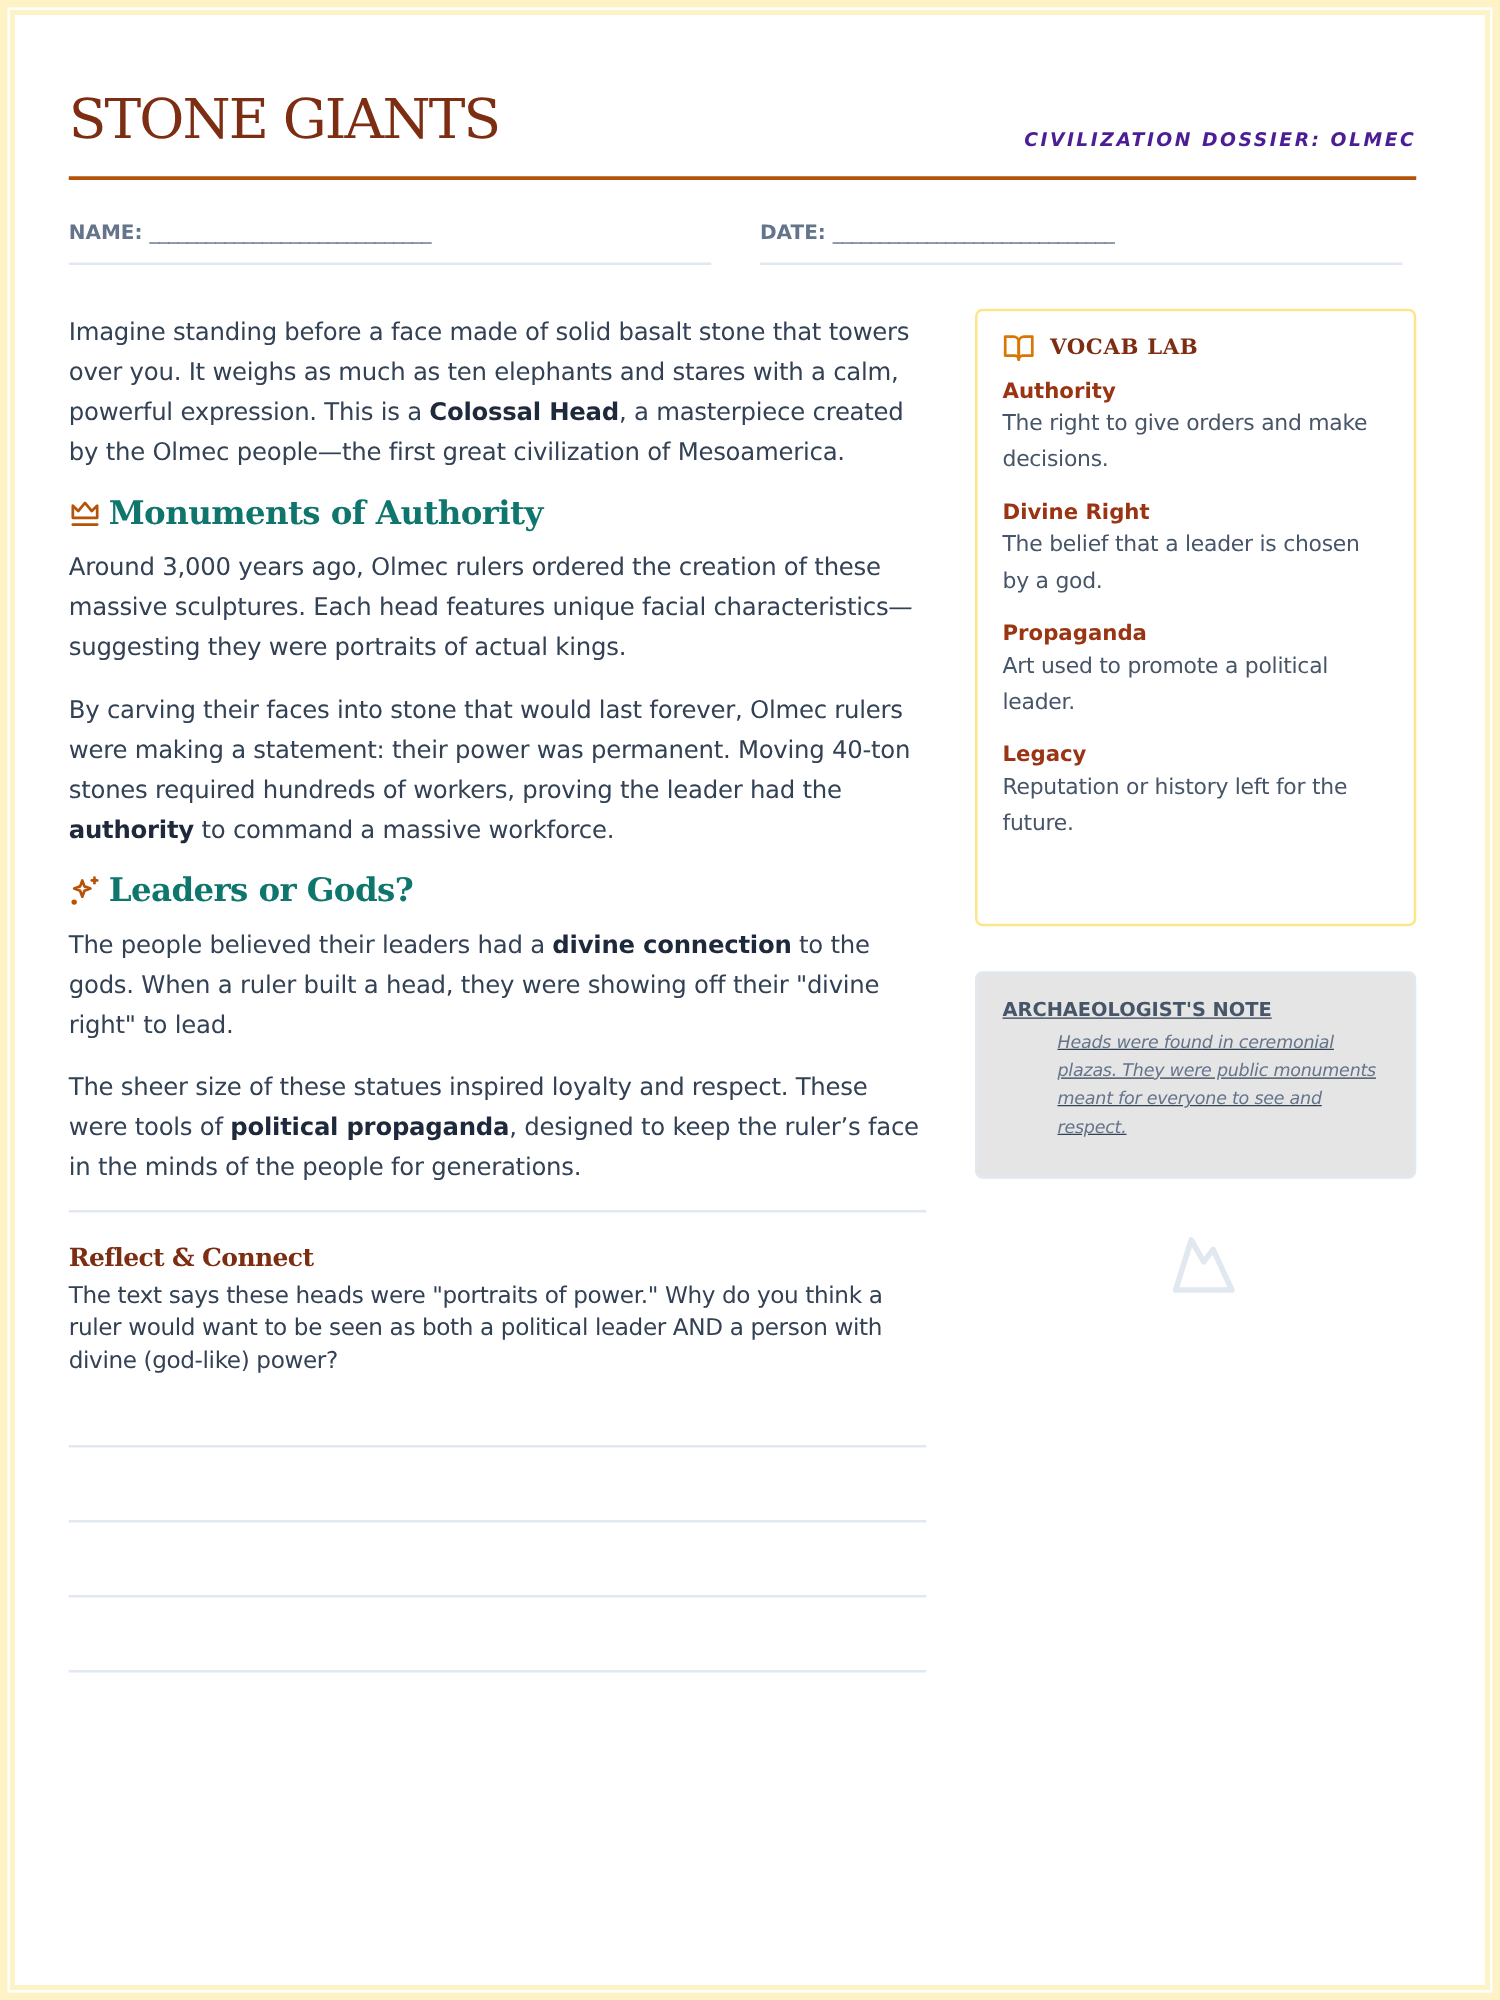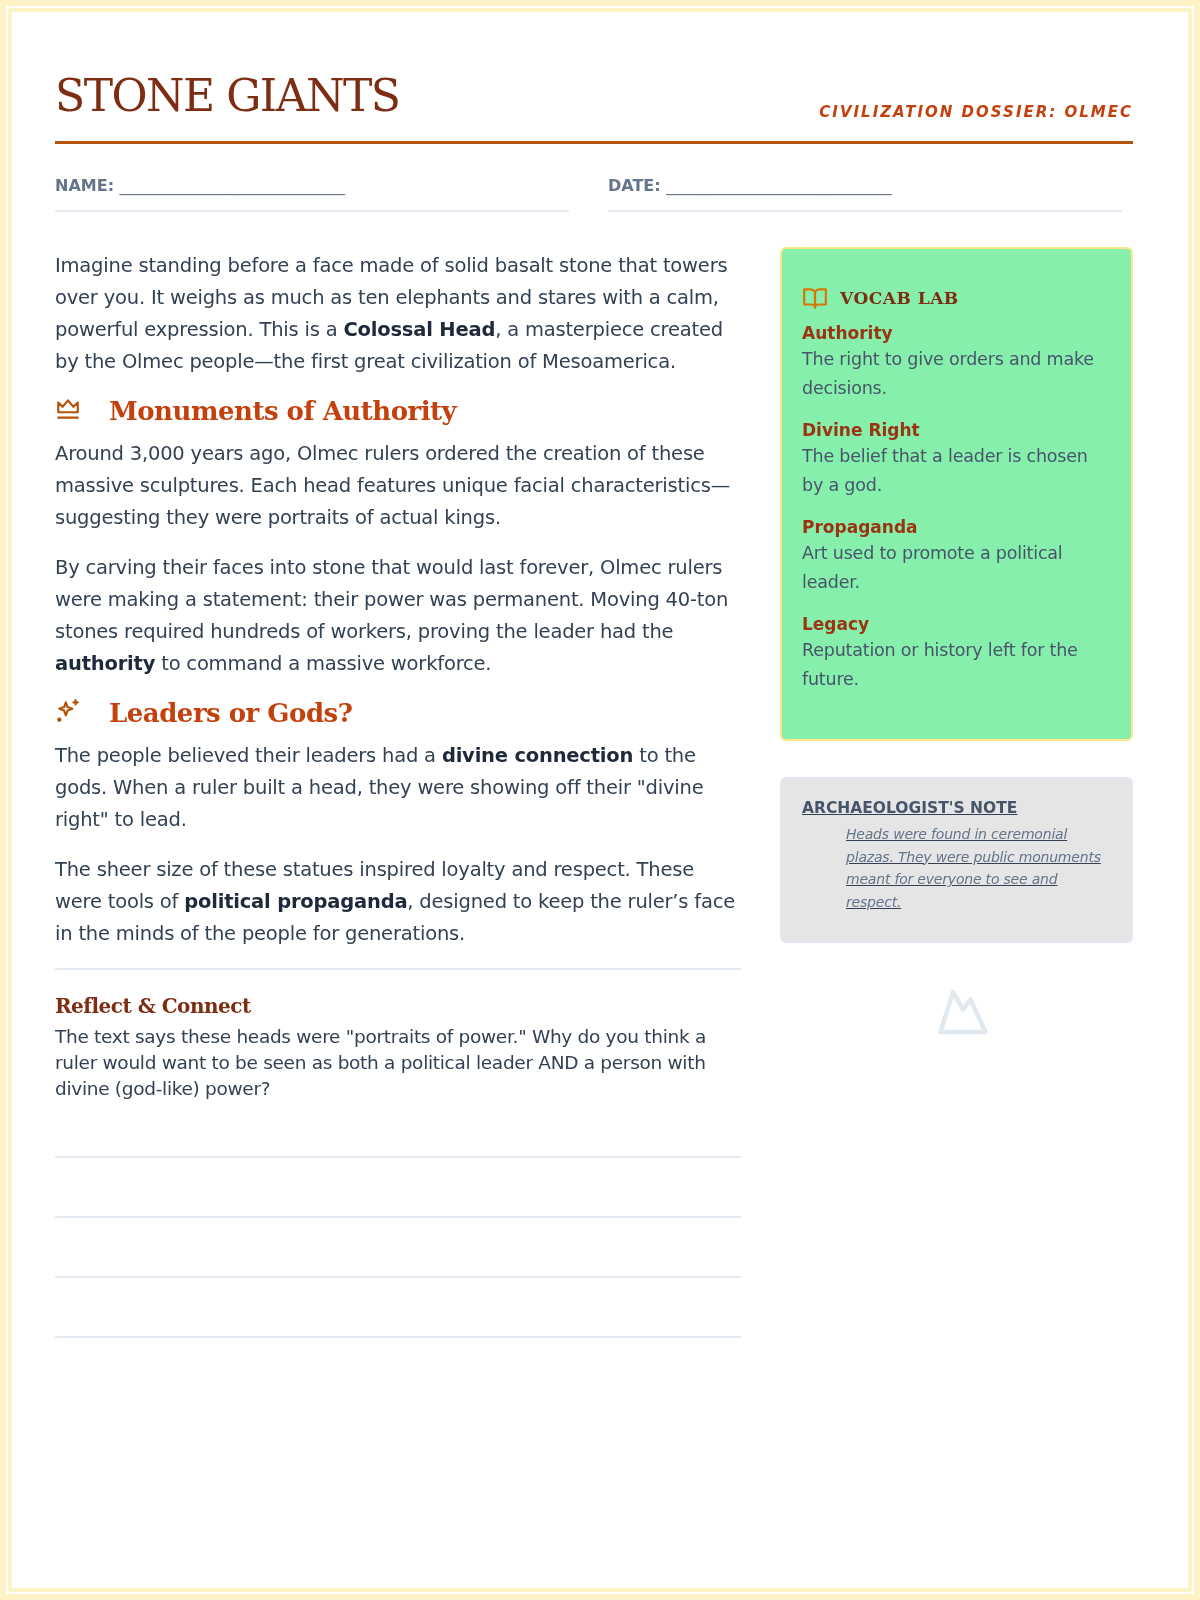--- a/index.html
+++ b/index.html
@@ -26,57 +26,57 @@
     border-bottom: 3px solid #b45309;
   }
   .title {
     position: absolute; left: 0; top: 4px;
     font-family: "DejaVu Serif", serif; font-weight: normal;
     font-size: 44px; color: #7c2d12; letter-spacing: -1.5px;
   }
   .subtitle {
     position: absolute; right: 0; top: 37px;
     font-family: "DejaVu Sans", sans-serif; font-weight: bold; font-style: italic;
-    font-size: 15px; color: #c2410c; letter-spacing: 2px;
+    font-size: 15px; color: #4c1d95; letter-spacing: 2px;
   }
   .field {
     position: absolute; top: 176px; height: 36px; width: 514px;
     border-bottom: 2px solid #e2e8f0;
     font-size: 16px; color: #64748b; font-weight: bold;
   }
   .field span { letter-spacing: 0px; }
   .field.name { left: 55px; }
   .field.date { left: 608px; }
   .field .blank { font-weight: normal; color: #64748b; letter-spacing: -0.5px; text-align: center; }
 
   .main { position: absolute; left: 55px; top: 250px; width: 686px; }
   .para {
     font-size: 19.5px; line-height: 32px; color: #334155; margin-bottom: 18px;
     letter-spacing: -0.2px;
   }
   .para b { color: #1e293b; font-weight: bold; }
   .section-heading {
-    display: flex; align-items: flex-start; gap: 28px;
+    display: flex; align-items: center; gap: 6px;
     font-family: "DejaVu Serif", serif; font-weight: bold; font-size: 26px;
-    color: #c2410c; margin: 8px 0 12px 0; letter-spacing: -0.5px;
+    color: #0f766e; margin: 8px 0 12px 0; letter-spacing: -0.5px;
   }
   .section-heading svg { width: 26px; height: 26px; flex: none; }
   .divider { height: 2px; background: #e2e8f0; margin: 14px 0 24px 0; }
   .reflect-title {
     font-family: "DejaVu Serif", serif; font-weight: bold; font-size: 20px;
     color: #7c2d12; margin-bottom: 6px; letter-spacing: -0.5px; margin-top: 14px;
   }
   .reflect-q { font-size: 18.5px; line-height: 26px; color: #334155; letter-spacing: -0.3px; }
   .answer-line { height: 2px; background: #e2e8f0; margin-top: 58px; }
   .answer-line.first { margin-top: 54px; }
 
   .vocab {
     position: absolute; left: 780px; top: 247px; width: 353px; height: 494px;
-    background: #86efac; border: 2px solid #fde68a; border-radius: 6px;
-    padding: 36px 20px 0 20px;
+    background: #ffffff; border: 2px solid #fde68a; border-radius: 6px;
+    padding: 16px 20px 0 20px;
   }
   .vocab-head {
     display: flex; align-items: center; gap: 12px;
     font-family: "DejaVu Serif", serif; font-weight: bold; font-size: 17px;
     color: #7c2d12; letter-spacing: 0.5px; margin-bottom: 12px;
   }
   .vocab-head svg { width: 26px; height: 26px; }
   .term { font-weight: bold; font-size: 17px; color: #9a3412; margin-bottom: 2px; }
   .def { font-size: 17.5px; line-height: 29px; color: #475569; margin-bottom: 17px; letter-spacing: -0.2px; }
 

